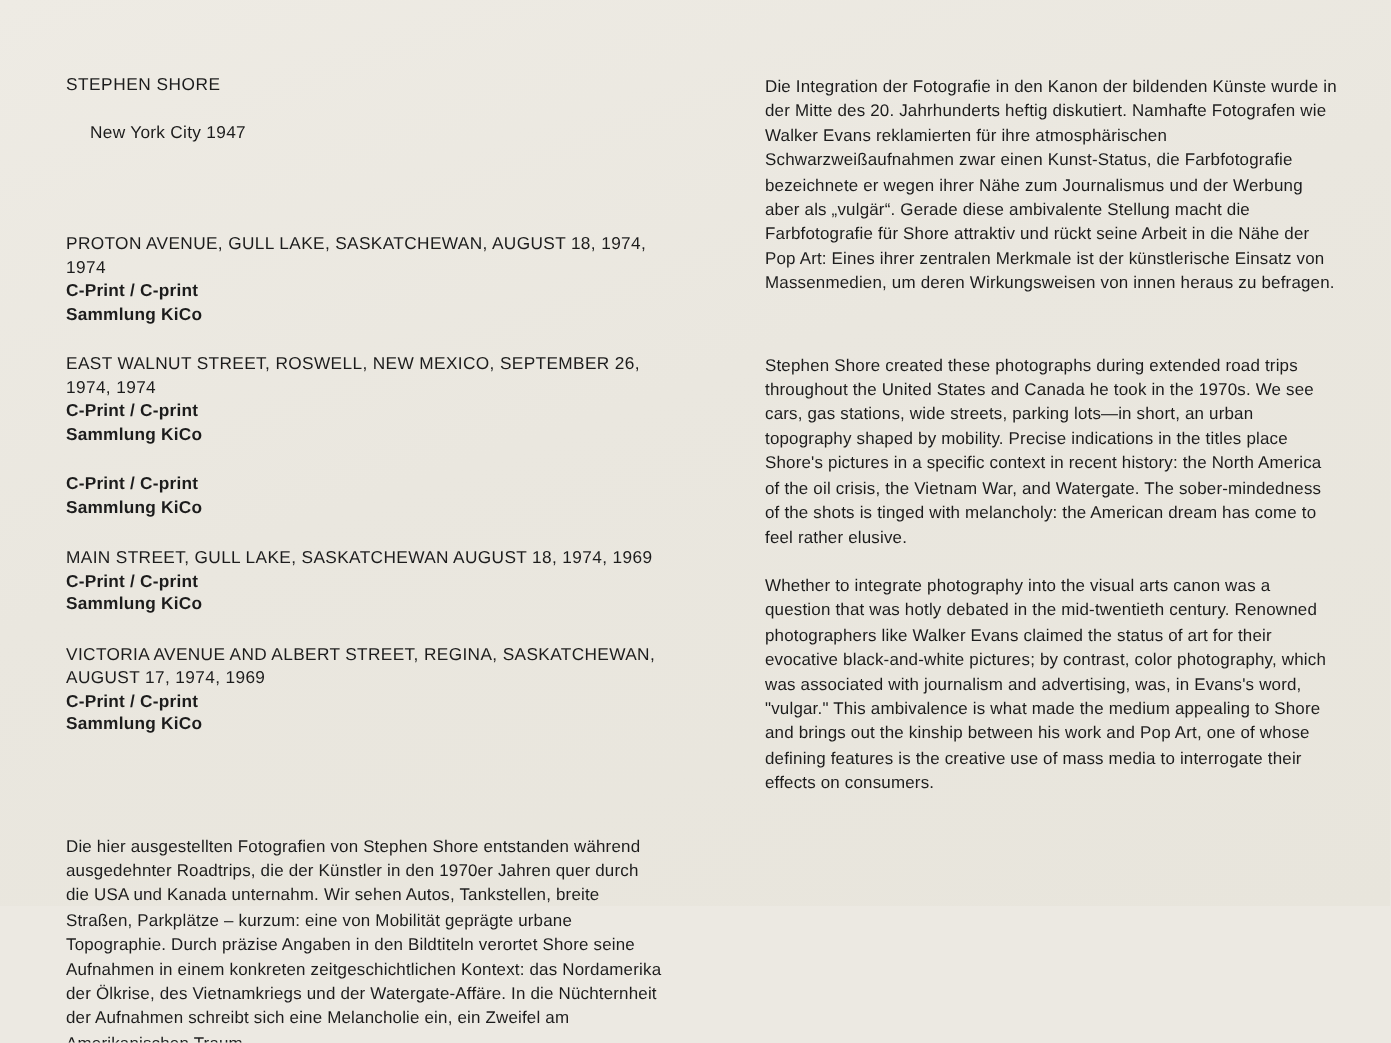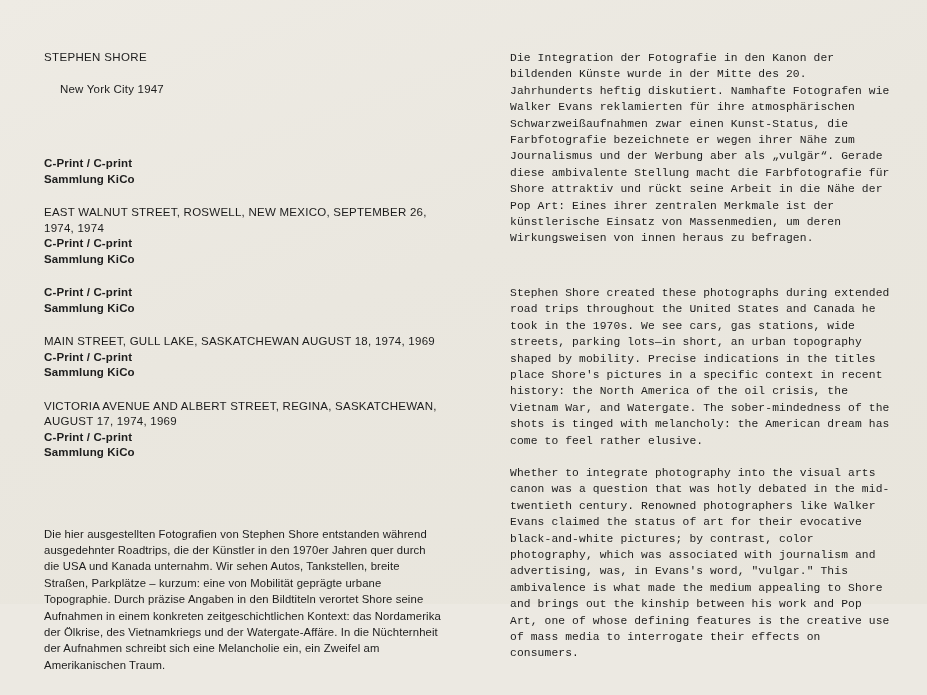--- a/index.html
+++ b/index.html
@@ -71,21 +71,20 @@
     line-height: 16.4px;
     letter-spacing: 0.12px;
     margin: 0 0 16px 0;
     text-align: left;
   }
   .para-de {
     width: 398px;
   }
   .para-en {
     width: 383px;
-    font-family: Liberation Mono, monospace;
   }
   .de-intro {
     margin-top: 33px;
   }
   .gap-de {
     height: 14px;
   }
   .gap-en-1 {
     height: 22px;
   }
@@ -98,20 +97,21 @@
   <div class="panel col-left">
 
     <div class="block">
       <p class="artist-name">STEPHEN SHORE</p>
       <p class="artist-work">New York City 1947</p>
     </div>
 
     <div class="spacer-lg"></div>
 
     <div class="work">
+      <p class="work-title">PROTON AVENUE, GULL LAKE, SASKATCHEWAN, AUGUST 18, 1974, 1974</p>
       <p class="work-meta">C-Print / C-print</p>
       <p class="work-meta">Sammlung KiCo</p>
     </div>
 
     <div class="work">
       <p class="work-title">EAST WALNUT STREET, ROSWELL, NEW MEXICO, SEPTEMBER 26, 1974, 1974</p>
       <p class="work-meta">C-Print / C-print</p>
       <p class="work-meta">Sammlung KiCo</p>
     </div>
 

